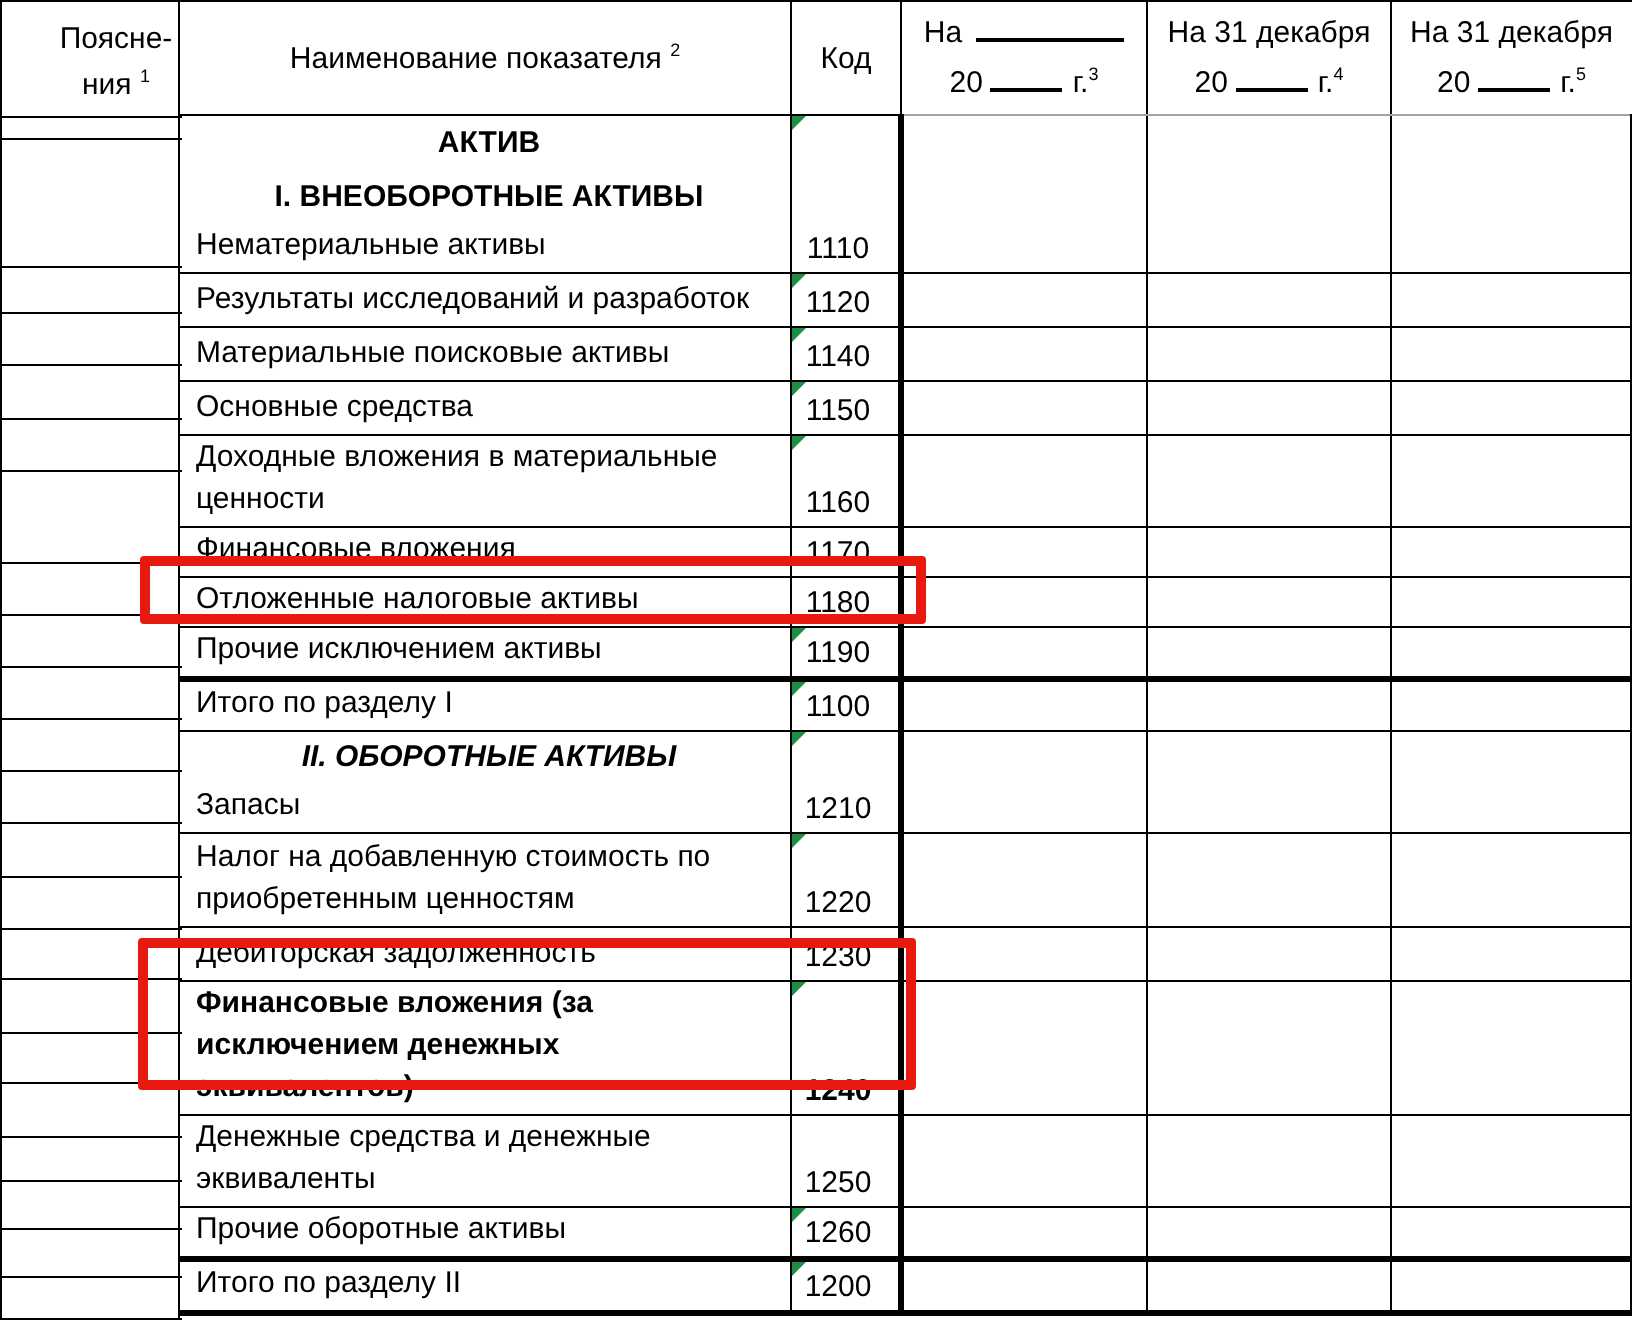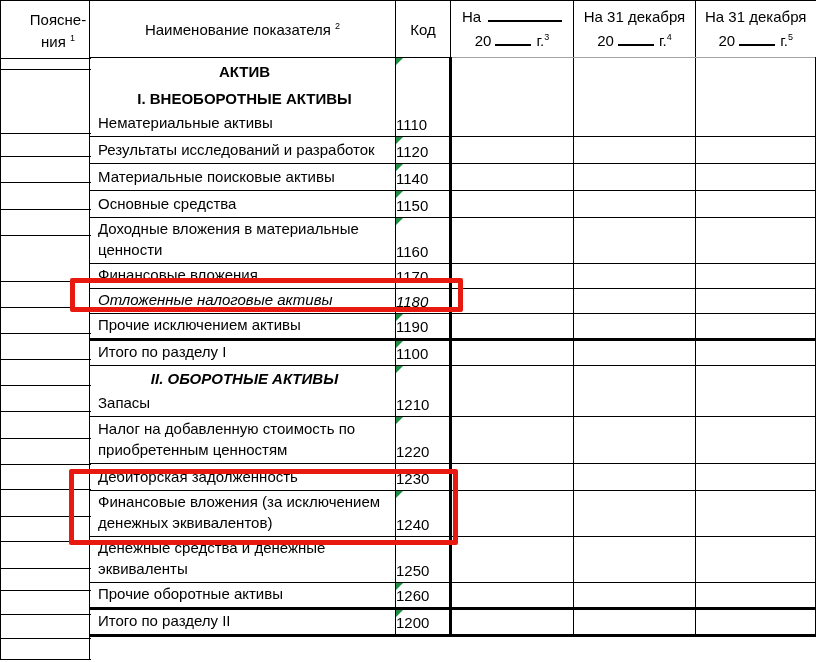--- a/index.html
+++ b/index.html
@@ -16,21 +16,21 @@
 
   
   table.main{position:absolute;left:89px;top:0;width:727px;border-collapse:collapse;
              table-layout:fixed;font-size:15px;}
   .main th,.main td{border:1px solid #000;padding:0;box-sizing:border-box;vertical-align:bottom;
                     overflow:hidden;}
   .main thead tr{height:57px;}
   .main th{vertical-align:middle;font-weight:normal;text-align:center;font-size:15px;}
   .main th.h-date{border-bottom:1px solid #a3a3a3;}
   .main th.h-date:last-child{border-right:2px solid #000;}
-  .main td.code{border-right:3px solid #000;text-align:left;padding:0 7px 3px 0;position:relative;}
+  .main td.code{border-right:3px solid #000;text-align:center;padding:0 7px 3px 0;position:relative;}
   .main td.val{background:#fff;}
   .main td.v-last{border-right:3px solid #000;}
   .main tbody tr:last-child td{border-bottom:3px solid #000;}
   .main tr.tt td{border-top:3px solid #000;}
   .main tr.tb td{border-bottom:3px solid #000;}
   .main td.name{padding:0 4px 3px 8px;}
   .sec-line{font-weight:bold;text-align:center;height:27px;line-height:27px;}
   .sec-line.s2{height:26px;line-height:26px;font-style:italic;}
   .row-label{line-height:21px;padding-bottom:0;}
   
@@ -168,21 +168,21 @@
   </tr>
         <tr style="height: 25px;">
     <td class="name">
             <div class="row-label">Финансовые вложения</div>
           </td>
     <td class="code">1170</td>
     <td class="val"></td>
     <td class="val"></td>
     <td class="val v-last"></td>
   </tr>
-        <tr style="height: 21px; font-style: italic;">
+        <tr style="height: 21px;">
     <td class="name">
             <div class="row-label">Отложенные налоговые активы</div>
           </td>
     <td class="code">1180</td>
     <td class="val"></td>
     <td class="val"></td>
     <td class="val v-last"></td>
   </tr>
         <tr style="height: 22px;">
     <td class="name">
@@ -223,21 +223,21 @@
   </tr>
         <tr style="height: 27px;">
     <td class="name">
             <div class="row-label">Дебиторская задолженность</div>
           </td>
     <td class="code">1230</td>
     <td class="val"></td>
     <td class="val"></td>
     <td class="val v-last"></td>
   </tr>
-        <tr style="height: 46px;">
+        <tr style="height: 46px; font-weight: bold;">
     <td class="name">
             <div class="row-label">Финансовые вложения (за исключением денежных эквивалентов)</div>
           </td>
     <td class="code tri">1240</td>
     <td class="val"></td>
     <td class="val"></td>
     <td class="val v-last"></td>
   </tr>
         <tr style="height: 45px;">
     <td class="name">

